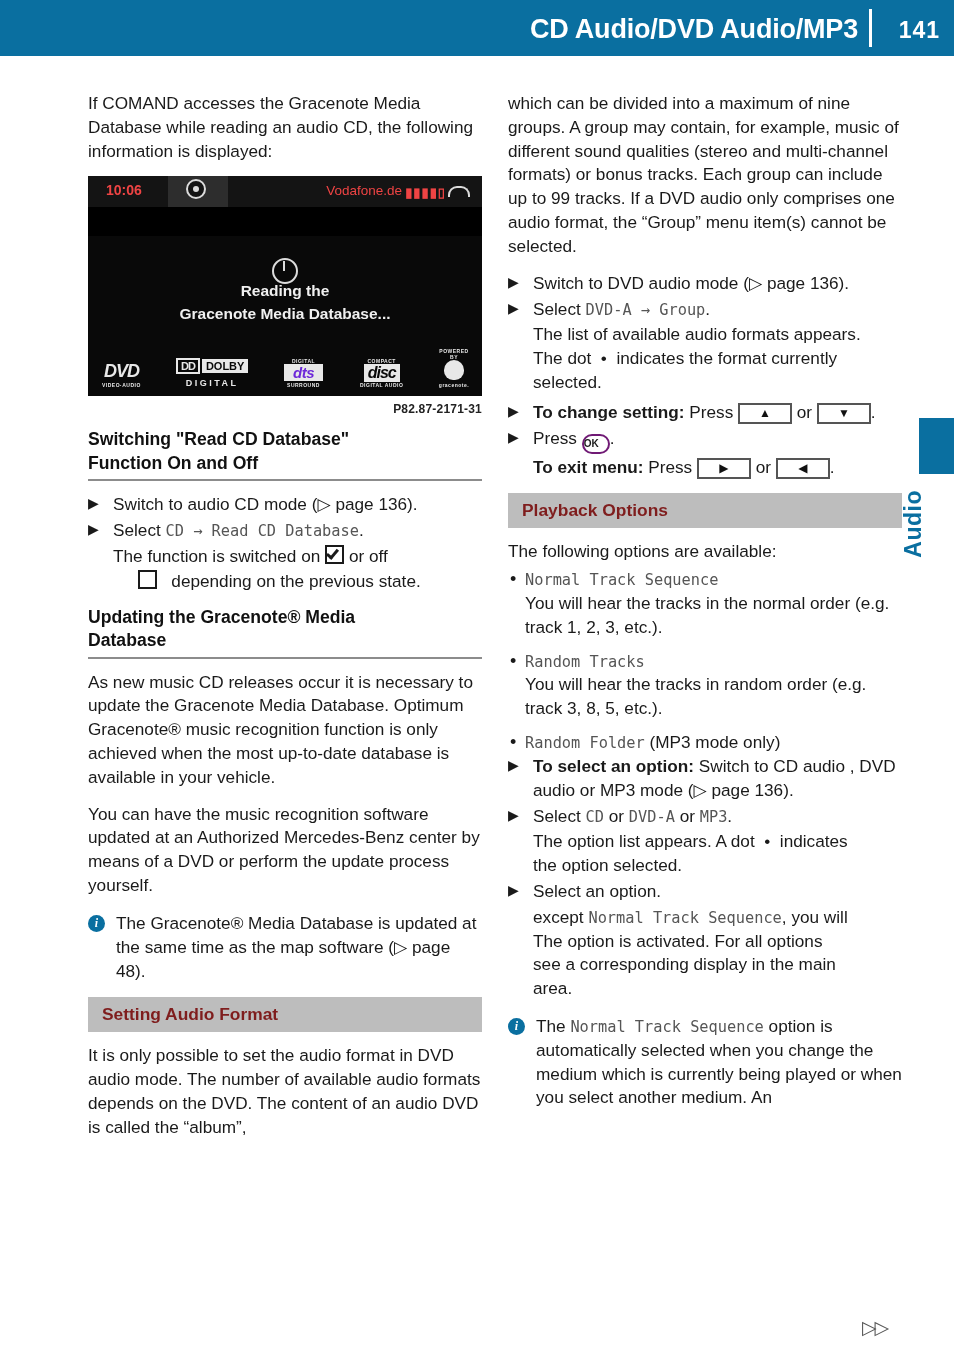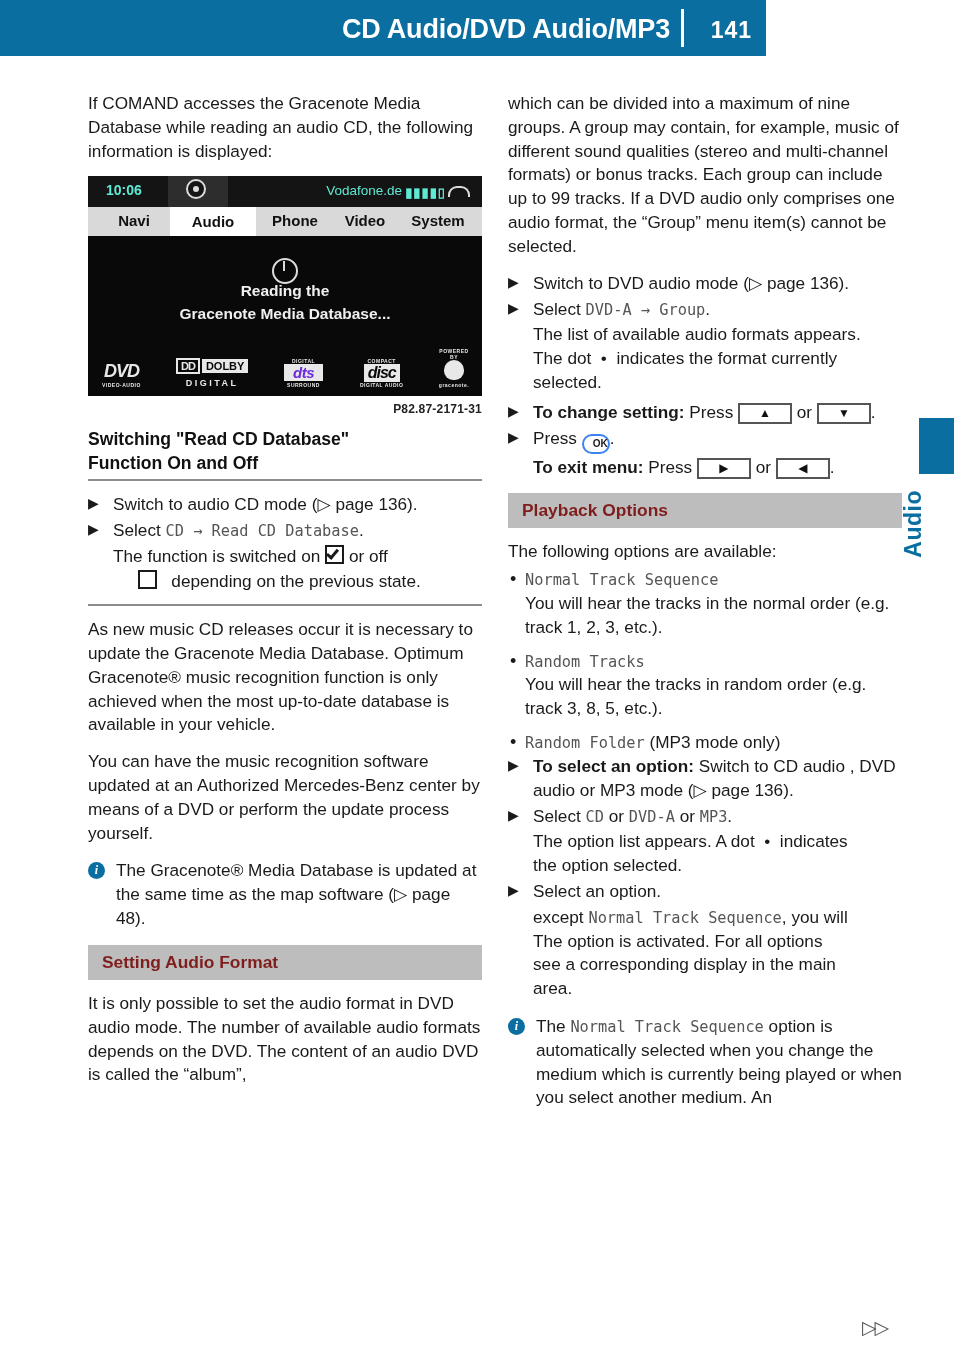--- a/index.html
+++ b/index.html
@@ -13,21 +13,21 @@
     position: relative;
     font-family: "Liberation Sans", sans-serif;
     color: #1a1a1a;
     overflow: hidden;
   }
 
   
   .header-bar {
     position: absolute;
     left: 0; top: 0;
-    width: 766px;
+    width: 954px;
     height: 56px;
     background: #0a6fa0;
   }
   .header-title {
     position: absolute;
     right: 96px;
     top: 14px;
     font-size: 27px;
     font-weight: bold;
     color: #ffffff;
@@ -190,26 +190,26 @@
     font-size: 12px;
     line-height: 15px;
     padding: 1px 6px;
     vertical-align: 1px;
     color: #111;
   }
   .okbtn {
     display: inline-block;
     width: 24px;
     height: 16px;
-    border: 2px solid #3b82f6;
+    border: 2px solid #701a75;
     border-radius: 10px;
     font-size: 10px;
     font-weight: bold;
     line-height: 16px;
-    text-align: right;
+    text-align: left;
     vertical-align: -3px;
     letter-spacing: 0px;
   }
 
   
   .note {
     position: relative;
     padding-left: 28px;
     margin: 14px 0 10px 0;
     font-size: 17.2px;
@@ -243,21 +243,21 @@
     background: #000;
     position: relative;
     overflow: hidden;
   }
   .screen-statusbar {
     position: absolute;
     left: 0; top: 0;
     width: 100%;
     height: 31px;
     background: #141414;
-    color: #5eead4;
+    color: #ef4444;
     font-size: 14px;
   }
   .screen-statusbar .clock {
     position: absolute; left: 18px; top: 6px; font-weight: bold;
   }
   .screen-statusbar .rec-icon {
     position: absolute; left: 98px; top: 3px;
     width: 16px; height: 16px; border-radius: 50%;
     border: 2px solid #dcdcdc;
     background: #141414;
@@ -455,27 +455,20 @@
 
       <div class="screen-statusbar">
         <div class="segbox"></div>
         <span class="clock">10:06</span>
         <span class="rec-icon"></span>
         <span class="carrier">Vodafone.de</span>
         <span class="sig">▮▮▮▮▯</span>
         <span class="phone-icon"></span>
       </div>
 
-      <div class="screen-menu">
-        <span class="mi" style="left:14px;width:64px;">Navi</span>
-        <span class="mi active" style="left:82px;width:86px;">Audio</span>
-        <span class="mi" style="left:172px;width:70px;">Phone</span>
-        <span class="mi" style="left:244px;width:66px;">Video</span>
-        <span class="mi" style="left:312px;width:76px;">System</span>
-      </div>
 
       <div class="screen-body">
         <div class="screen-clockicon"></div>
         <div class="screen-msg">
           <div>Reading the</div>
           <div>Gracenote Media Database...</div>
         </div>
 
         <div class="logos">
           <div class="logo logo-dvd">
@@ -526,20 +519,24 @@
       <span>The function is switched on</span>
       <span class="checkbox checked"></span>
       <span>or off</span>
     </div>
     <div class="step-cont" style="padding-left:50px;">
       <span class="checkbox"></span>
       &nbsp;&nbsp;<span>depending on the previous state.</span>
     </div>
   </div>
 
+  <div class="sub-head">
+    <div>Updating the Gracenote® Media</div>
+    <div>Database</div>
+  </div>
   <div class="sub-head-rule"></div>
 
   <p>As new music CD releases occur it is necessary to update the Gracenote Media Database. Optimum Gracenote® music recognition function is only achieved when the most up-to-date database is available in your vehicle.</p>
   <p>You can have the music recognition software updated at an Authorized Mercedes-Benz center by means of a DVD or perform the update process yourself.</p>
 
   <div class="note">
     <span class="info-icon">i</span>
     <span>The Gracenote® Media Database is updated at the same time as the map software (▷ page 48).</span>
   </div>
 

